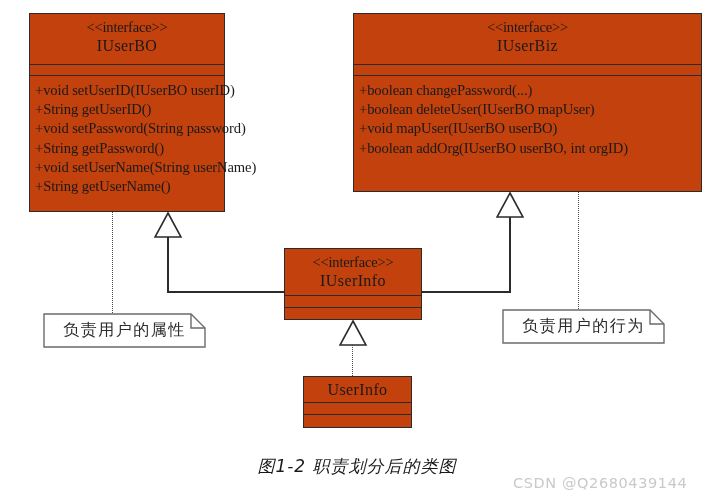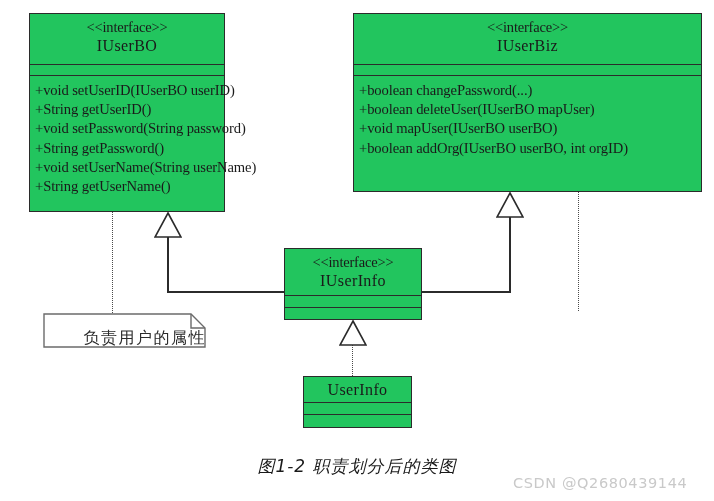--- a/index.html
+++ b/index.html
@@ -16,21 +16,21 @@
     overflow: hidden;
     font-family: "Liberation Serif", "DejaVu Serif", serif;
     color: #1a1a1a;
   }
 
   
   .uml-box {
     position: absolute;
     box-sizing: border-box;
     border: 1.4px solid #2b2b2b;
-    background: #22c55e;
+    background: #c2410c;
     z-index: 6;
   }
   .uml-header {
     box-sizing: border-box;
     text-align: center;
     padding: 5px 4px 5px 4px;
     border-bottom: 1.4px solid #2b2b2b;
   }
   .stereotype {
     display: block;
@@ -204,21 +204,28 @@
     </div>
     <div class="uml-compartment" style="height:12px;"></div>
     <div class="uml-compartment last" style="height:12px;"></div>
   </div>
 
   <div class="note" style="left:43px; top:313px; width:163px; height:35px;">
     <svg width="163" height="35" viewBox="0 0 163 35">
       <path d="M1,1 L148,1 L162,15 L162,34 L1,34 Z" fill="#ffffff" stroke="#6b6b6b" stroke-width="1.4"></path>
       <path d="M148,1 L148,15 L162,15" fill="none" stroke="#6b6b6b" stroke-width="1.4"></path>
     </svg>
-    <span class="note-text" style="padding-top:15px;text-align:right;">负责用户的属性</span>
-  </div>
-
+    <span class="note-text" style="padding-top:7px;">负责用户的属性</span>
+  </div>
+
+  <div class="note" style="left:502px; top:309px; width:163px; height:35px;">
+    <svg width="163" height="35" viewBox="0 0 163 35">
+      <path d="M1,1 L148,1 L162,15 L162,34 L1,34 Z" fill="#ffffff" stroke="#6b6b6b" stroke-width="1.4"></path>
+      <path d="M148,1 L148,15 L162,15" fill="none" stroke="#6b6b6b" stroke-width="1.4"></path>
+    </svg>
+    <span class="note-text" style="padding-top:7px;">负责用户的行为</span>
+  </div>
 
   <div class="caption" style="top:455px;font-style:italic;">图1-2 职责划分后的类图</div>
 
   <div class="watermark" style="left:513px; top:475px;">CSDN @Q2680439144</div>
 
 </div>
 
 </body></html>

